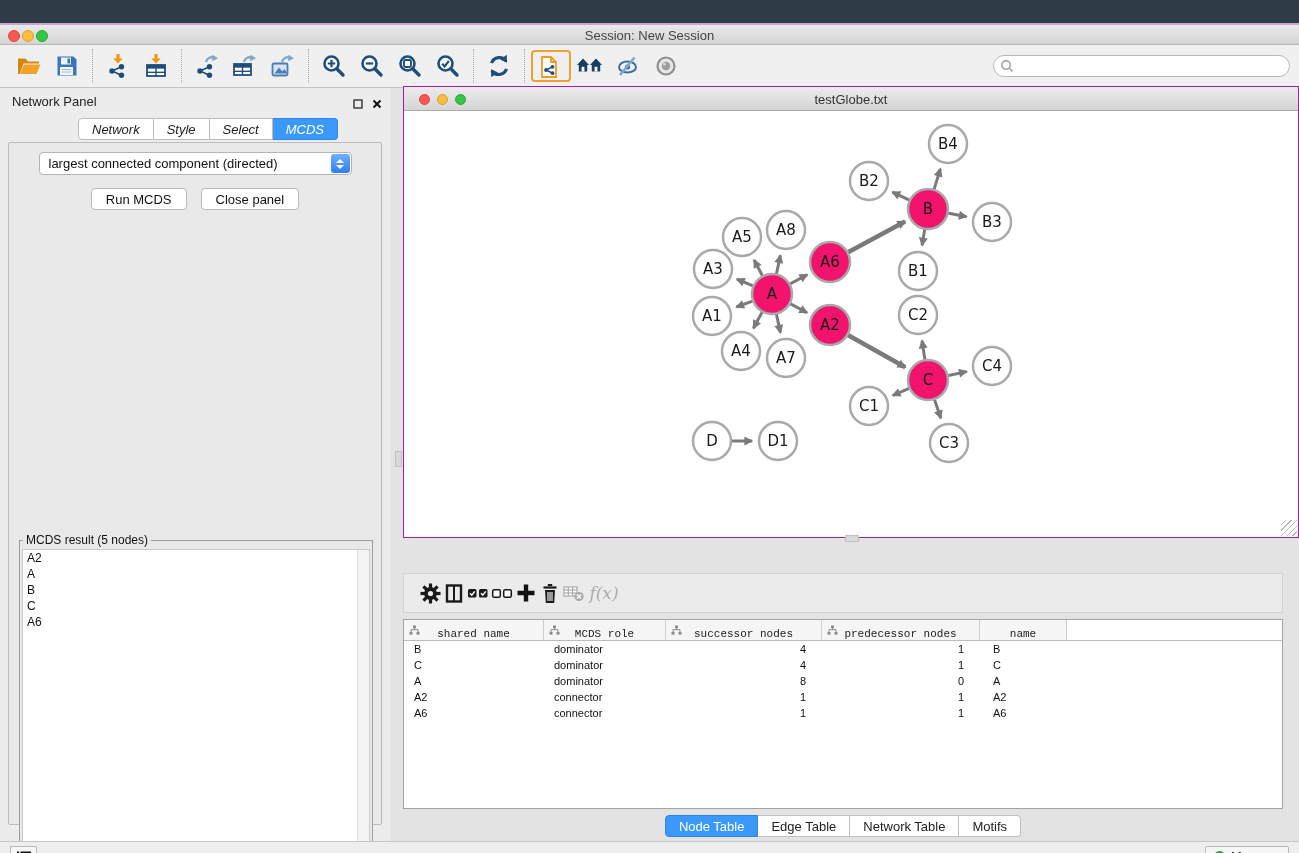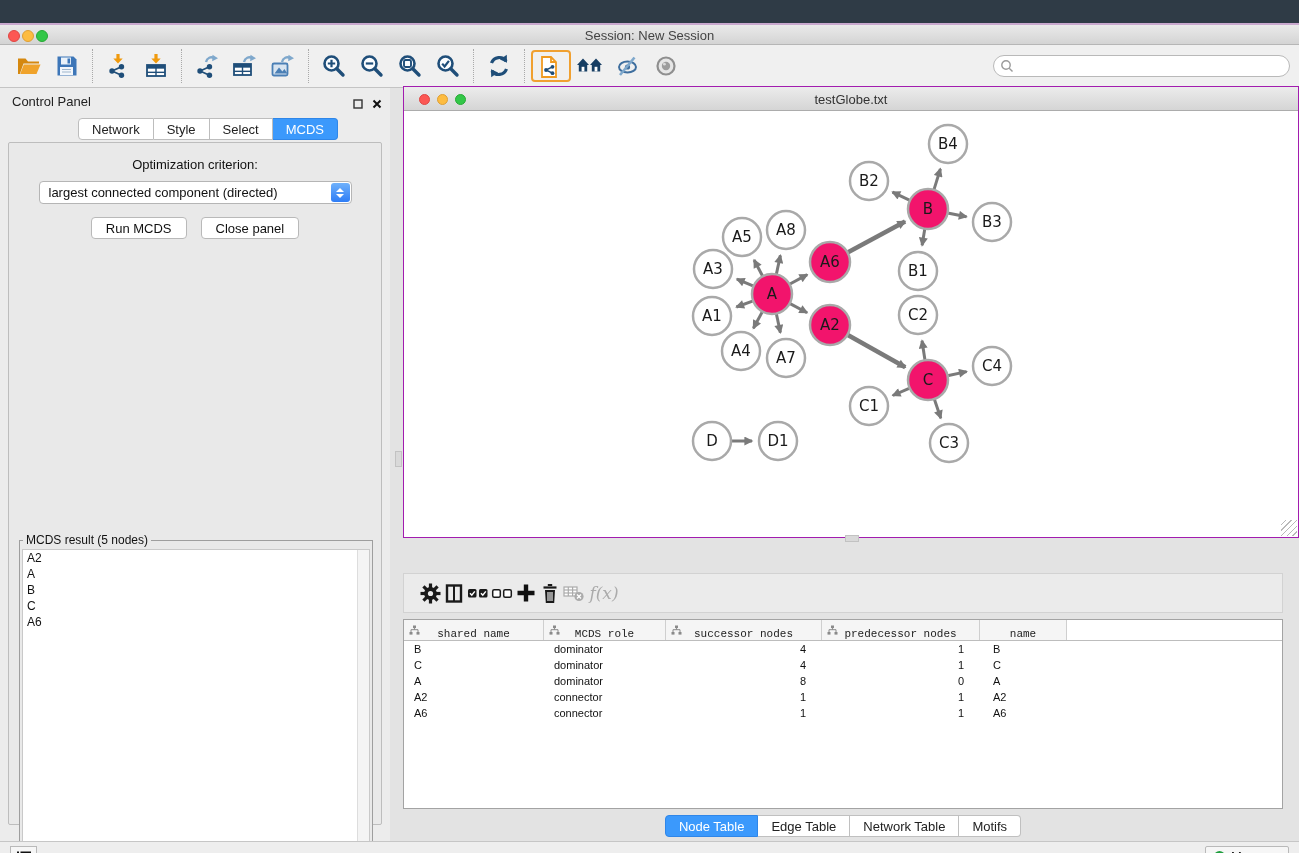--- a/index.html
+++ b/index.html
@@ -36,21 +36,21 @@
     font-family:"Liberation Sans",sans-serif;
   }
   .search-icon { position:absolute; left:7px; top:4px; }
   
   .control-panel { position:absolute; left:0; top:65px; width:390px; height:753px; background:#ECECEC; }
   .cp-header { position:absolute; left:12px; top:6px; font-size:13px; color:#222; }
   .cp-winbtns { position:absolute; right:8px; top:7px; display:flex; gap:9px; }
   .cp-tabs { position:absolute; left:78px; top:30px; display:flex; }
   .cp-tab {
     height:22px; padding:0 13px; font-size:13px; display:flex; align-items:center;
-    background:#fff; border:1px solid #BDBDBD; border-left:none; color:#222; cursor:default;
+    background:#fff; border:1px solid #BDBDBD; border-left:none; color:#222; cursor:default;font-style:italic;
   }
   .cp-tab:first-child { border-left:1px solid #BDBDBD; border-radius:4px 0 0 4px; }
   .cp-tab:last-child { border-radius:0 4px 4px 0; }
   .cp-tab.active { background:#3B99FC; border-color:#2F86E8; color:#fff; }
   .cp-content {
     position:absolute; left:8px; top:54px; width:374px; height:683px;
     background:#E9E9E9; border:1px solid #BDBDBD; border-radius:2px;
   }
   .opt-label { margin-top:14px; text-align:center; font-size:13px; color:#111; }
   .select-box {
@@ -321,37 +321,36 @@
         <svg width="14" height="14" viewBox="0 0 14 14">
             <circle cx="6" cy="6" r="4.2" fill="none" stroke="#9A9A9A" stroke-width="1.4"></circle>
             <line x1="9.2" y1="9.2" x2="12.5" y2="12.5" stroke="#9A9A9A" stroke-width="1.4"></line>
           </svg>
       </span>
       <input class="search-input" placeholder="" style="">
     </div>
   </div>
 
   <div class="control-panel">
-    <div class="cp-header">Control Panel</div>
+    <div class="cp-header">Network Panel</div>
     <div class="cp-winbtns">
       <span><svg width="10" height="10" viewBox="0 0 10 10">
             <rect x="1" y="1" width="8" height="8" fill="none" stroke="#333" stroke-width="1.4"></rect>
           </svg></span>
       <span><svg width="10" height="10" viewBox="0 0 10 10">
             <path d="M1.5 1.5 8.5 8.5 M8.5 1.5 1.5 8.5" stroke="#111" stroke-width="2"></path>
           </svg></span>
     </div>
     <div class="cp-tabs" id="cp-tabs">
         <div class="cp-tab">Network</div>
         <div class="cp-tab">Style</div>
         <div class="cp-tab">Select</div>
         <div class="cp-tab active">MCDS</div>
       </div>
     <div class="cp-content">
-      <div class="opt-label">Optimization criterion:</div>
       <div class="select-box">
         <span>largest connected component (directed)</span>
         <span class="select-stepper">
             <i class="chev-up"></i>
             <i class="chev-dn"></i>
           </span>
       </div>
       <div class="cp-buttons">
         <button class="btn">Run MCDS</button>
         <button class="btn">Close panel</button>

